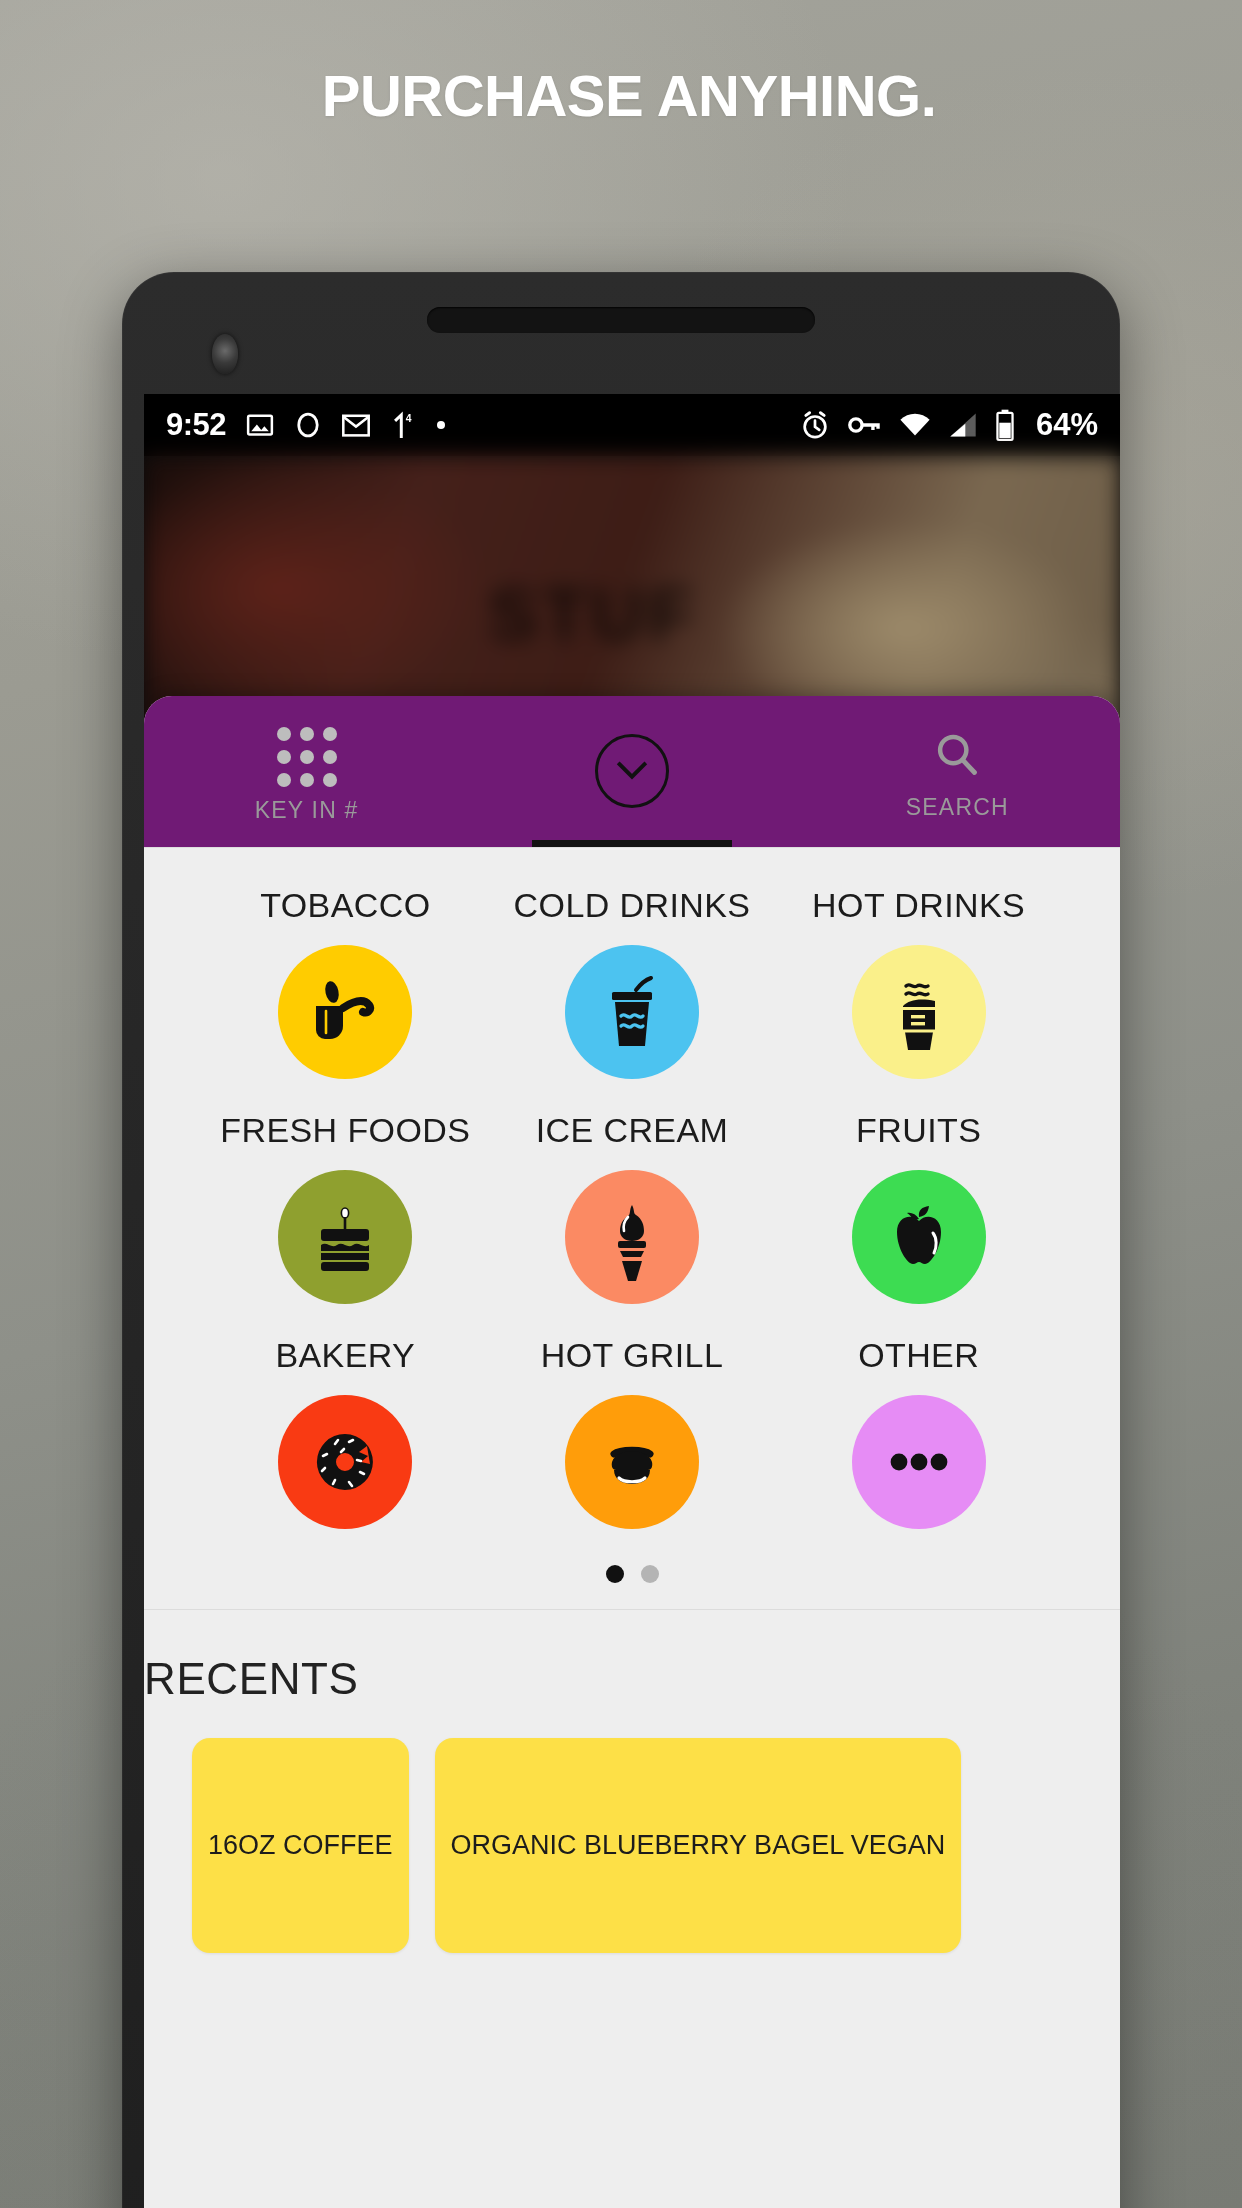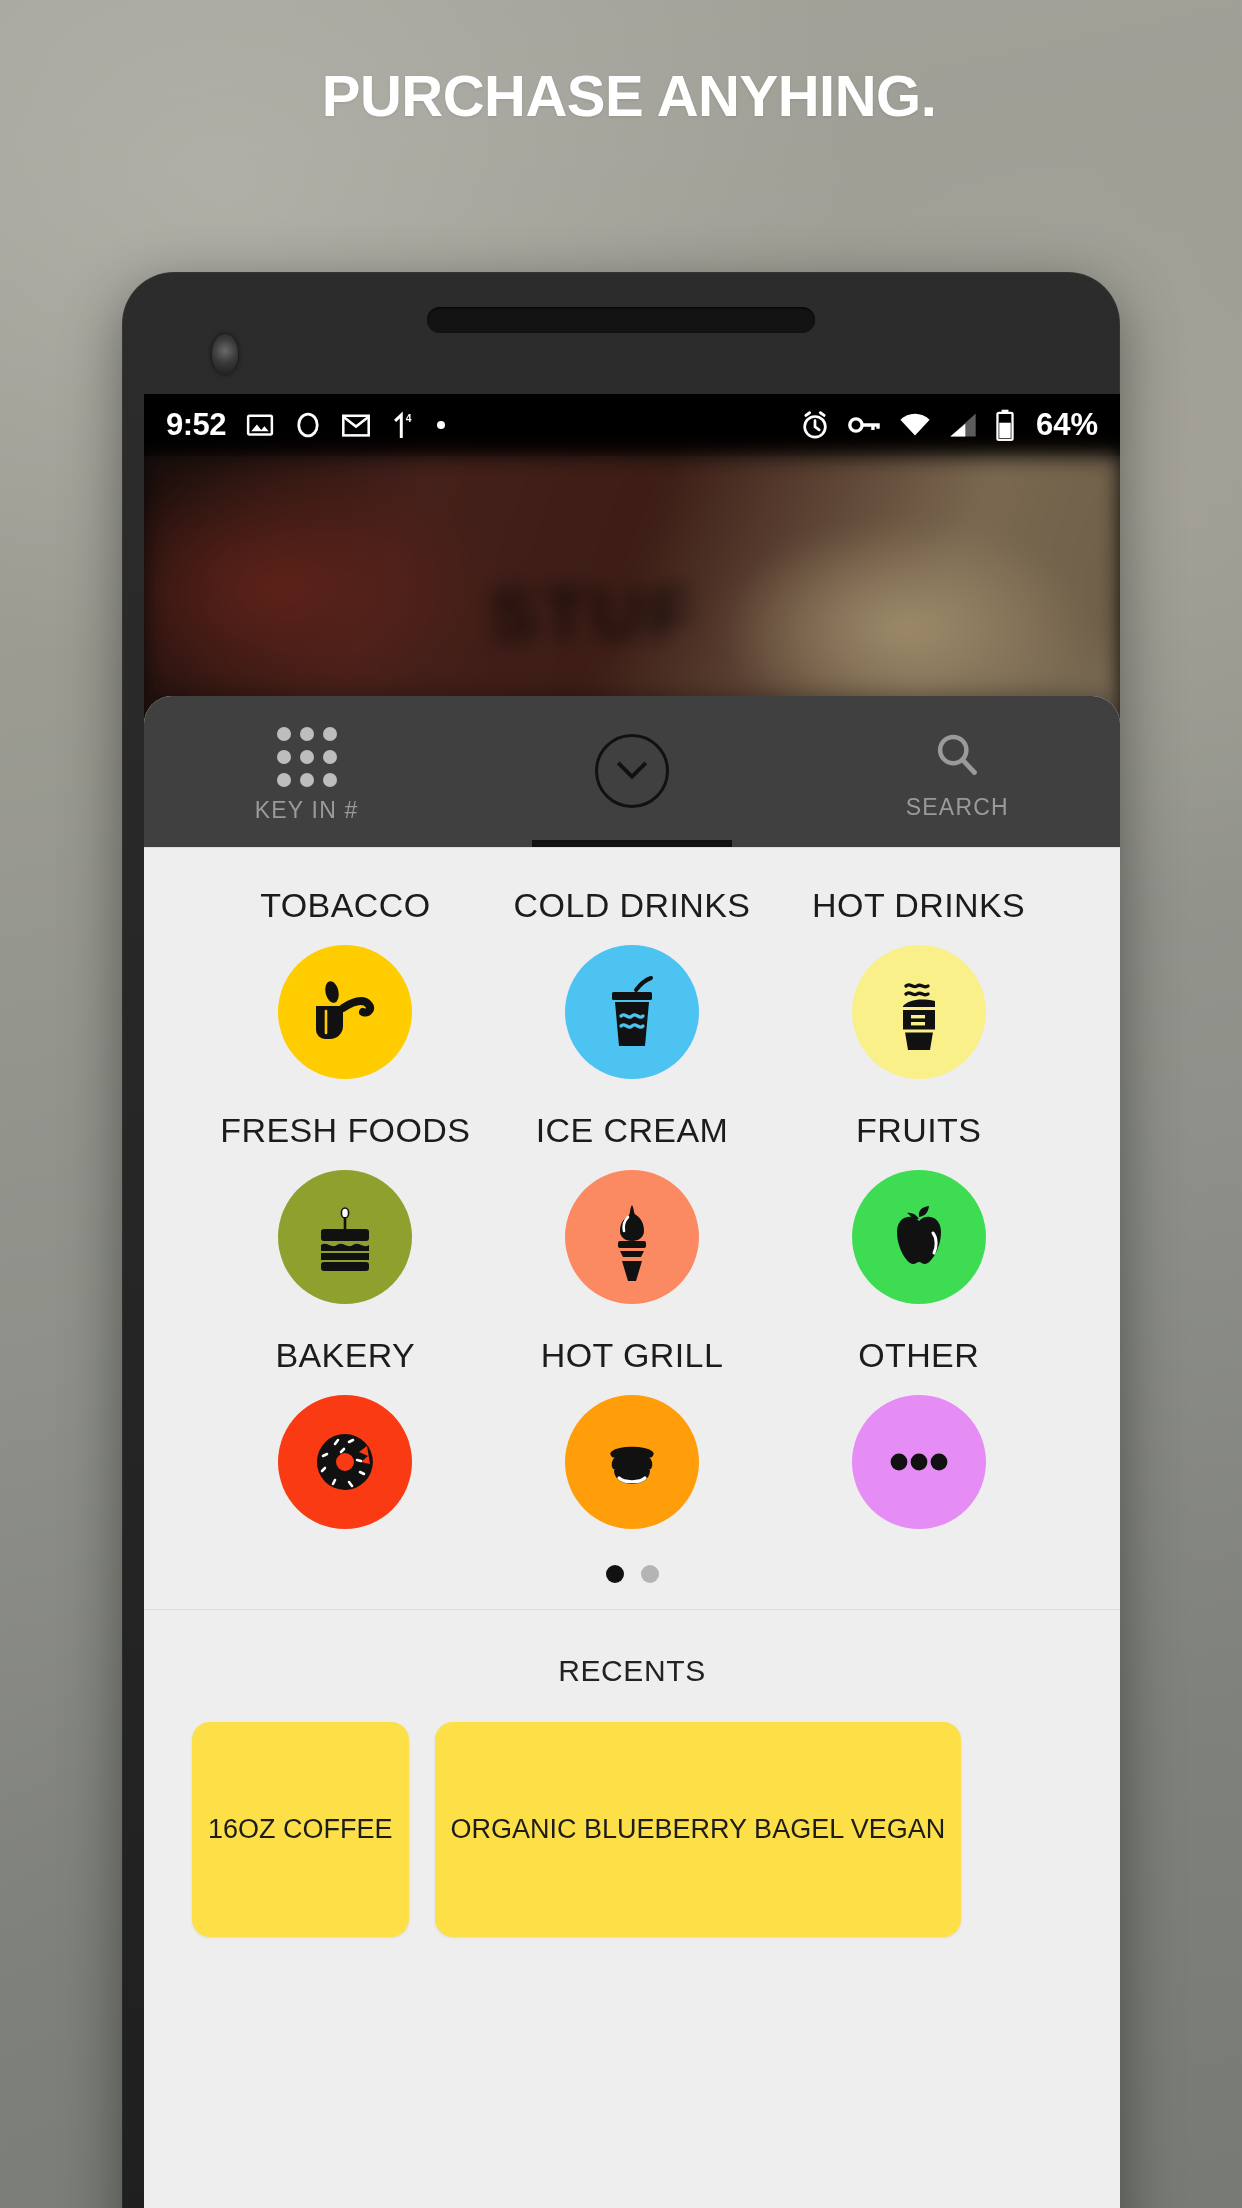--- a/index.html
+++ b/index.html
@@ -82,21 +82,21 @@
   .sheet{
     position:absolute; left:0; top:302px; width:976px; bottom:0;
     background:#eeeeee;
     border-radius:28px 28px 0 0;
     box-shadow:0 -4px 18px rgba(0,0,0,.25);
     overflow:hidden;
   }
 
   
   .tabbar{
-    height:152px; background:#404040;
+    height:152px; background:#701a75;
     display:flex; align-items:stretch;
     border-bottom:1px solid #dedede;
     position:relative;
   }
   .tab{
     flex:1; display:flex; flex-direction:column;
     align-items:center; justify-content:center; gap:10px;
     position:relative; padding-top:8px;
   }
   .tab-label{
@@ -138,21 +138,21 @@
     display:flex; align-items:center; justify-content:center;
     gap:17px; margin-top:36px; margin-bottom:26px;
   }
   .dots i{ width:18px; height:18px; border-radius:50%; background:#b4b4b4; display:block; }
   .dots i.on{ background:#111; }
 
   .sheet-divider{ height:1px; background:#dcdcdc; }
 
   
   .recents-title{
-    text-align:center; font-size:30px; color:#222;
+    text-align:left; font-size:44px; color:#222;
     letter-spacing:.6px; padding:44px 0 34px 0;
   }
   .recents-row{
     display:flex; gap:26px; padding:0 0 0 48px;
   }
   .recent-card{
     background:#fde047; border-radius:18px;
     min-width:204px; height:215px;
     display:flex; align-items:center; justify-content:center;
     text-align:center; padding:14px 16px;

